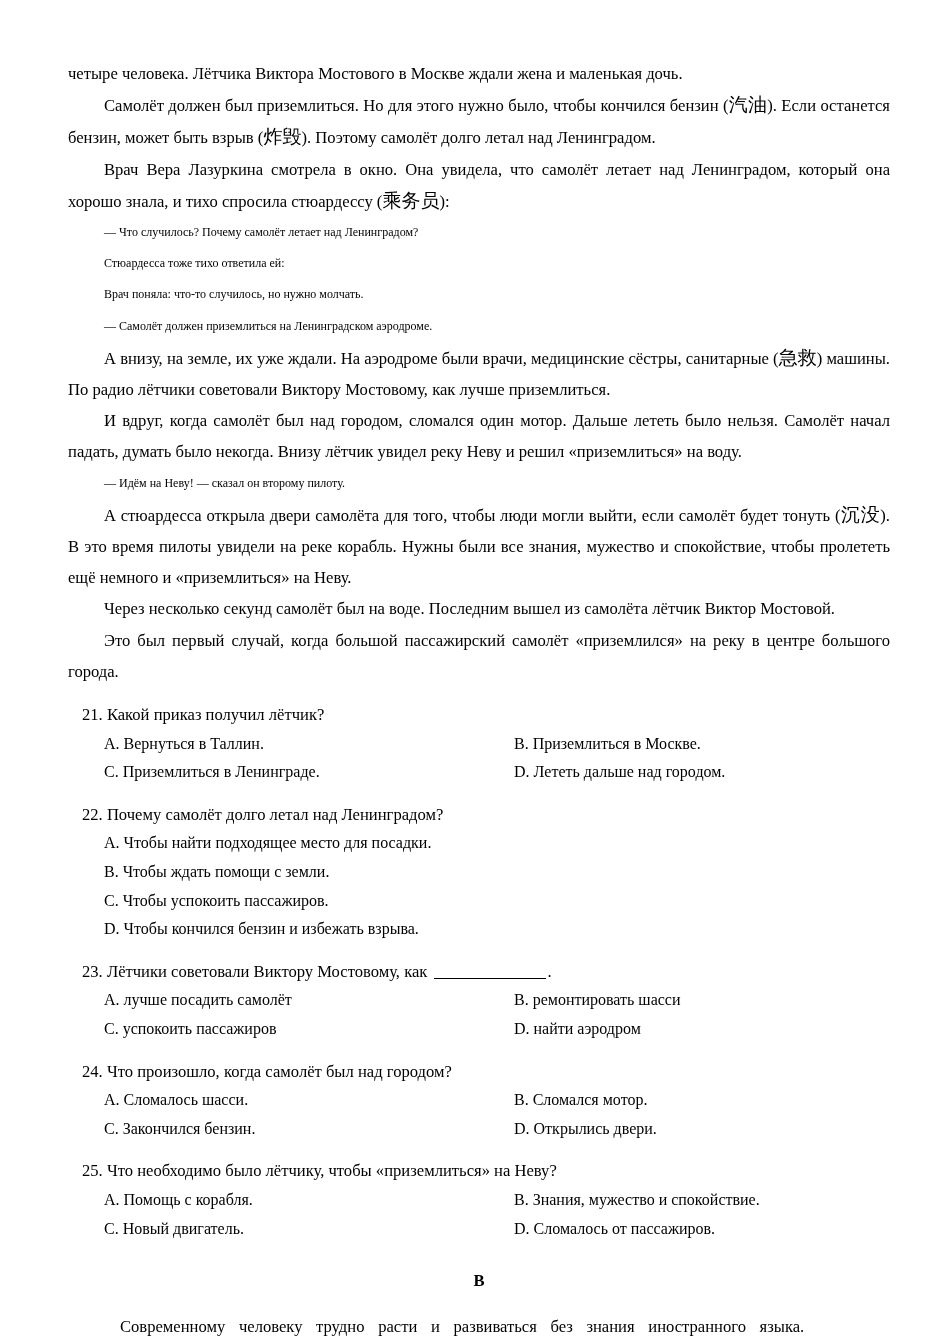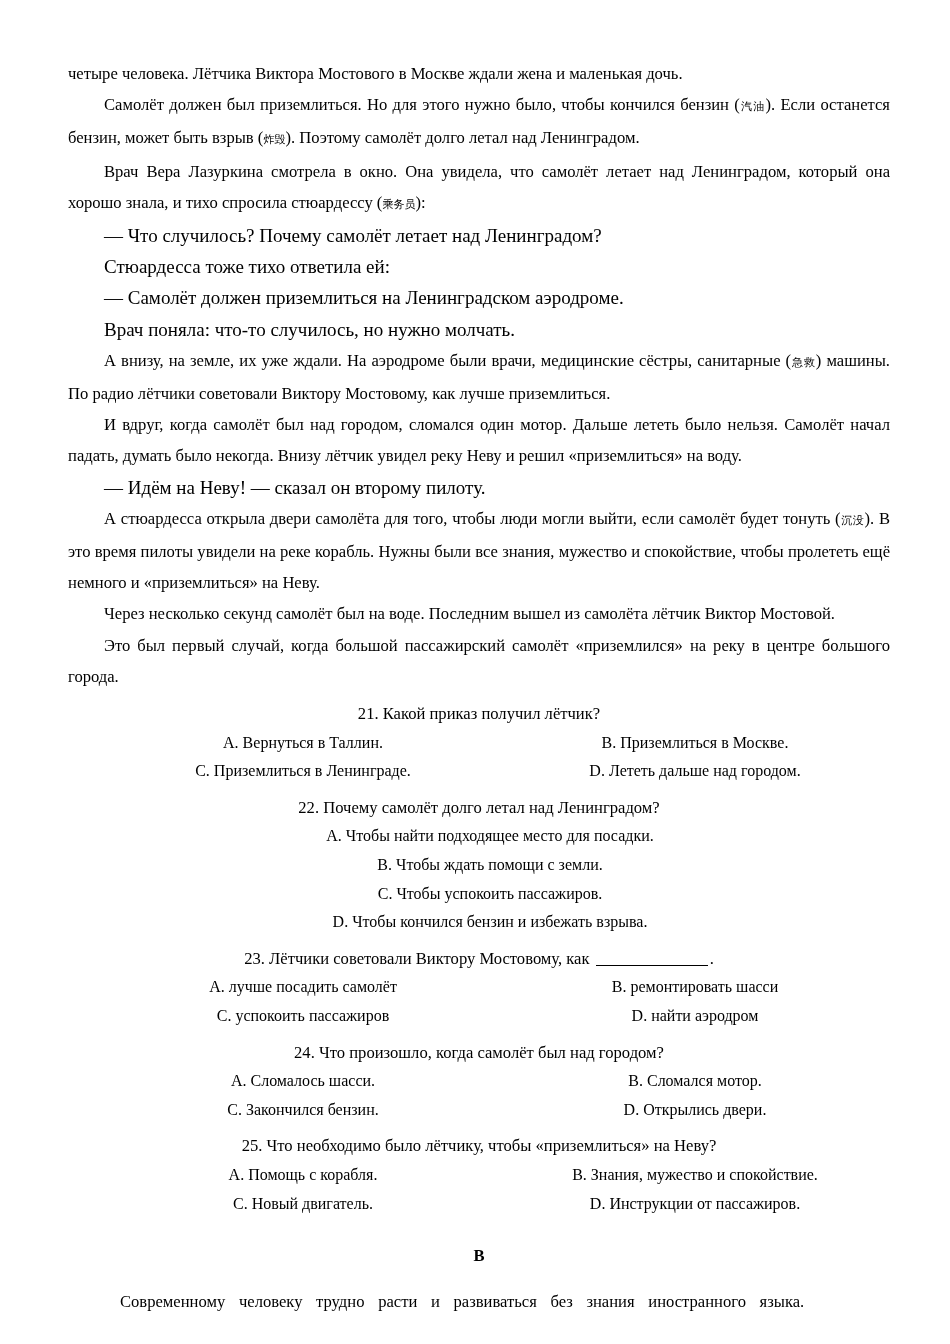--- a/index.html
+++ b/index.html
@@ -28,33 +28,33 @@
     text-justify: inter-word;
     margin: 0;
   }
   .passage.cont {
     text-indent: 0;
   }
   .passage.indent {
     text-indent: 36px;
   }
   .dialogue {
-    font-size: 19px;
+    font-size: 12px;
     line-height: 31.2px;
     margin: 0;
     text-indent: 36px;
     text-align: left;
   }
   .gloss {
     font-family: "DejaVu Sans", sans-serif;
-    font-size: 11px;
+    font-size: 19px;
   }
 
   
-  .q-block { margin: 8px; text-align: center; }
+  .q-block { margin: 14px; }
   .q-stem {
     font-size: 16.6px;
     line-height: 28.6px;
     margin: 0;
     padding-left: 0;
     text-indent: 0;
     white-space: nowrap;
   }
   .q-num { }
   .blank {
@@ -97,22 +97,22 @@
 </head>
 <body>
 
 <div class="page">
   <div id="passage-root">
       <p class="passage cont">четыре человека. Лётчика Виктора Мостового в Москве ждали жена и маленькая дочь.</p>
       <p class="passage indent"><span>Самолёт должен был приземлиться. Но для этого нужно было, чтобы кончился бензин (</span><span class="gloss">汽油</span><span>). Если останется бензин, может быть взрыв (</span><span class="gloss">炸毁</span><span>). Поэтому самолёт долго летал над Ленинградом.</span></p>
       <p class="passage indent"><span>Врач Вера Лазуркина смотрела в окно. Она увидела, что самолёт летает над Ленинградом, который она хорошо знала, и тихо спросила стюардессу (</span><span class="gloss">乘务员</span><span>):</span></p>
       <p class="dialogue">— Что случилось? Почему самолёт летает над Ленинградом?</p>
       <p class="dialogue">Стюардесса тоже тихо ответила ей:</p>
+      <p class="dialogue">Врач поняла: что-то случилось, но нужно молчать.</p>
       <p class="dialogue">— Самолёт должен приземлиться на Ленинградском аэродроме.</p>
-      <p class="dialogue">Врач поняла: что-то случилось, но нужно молчать.</p>
       <p class="passage indent"><span>А внизу, на земле, их уже ждали. На аэродроме были врачи, медицинские сёстры, санитарные (</span><span class="gloss">急救</span><span>) машины. По радио лётчики советовали Виктору Мостовому, как лучше приземлиться.</span></p>
       <p class="passage indent">И вдруг, когда самолёт был над городом, сломался один мотор. Дальше лететь было нельзя. Самолёт начал падать, думать было некогда. Внизу лётчик увидел реку Неву и решил «приземлиться» на воду.</p>
       <p class="dialogue">— Идём на Неву! — сказал он второму пилоту.</p>
       <p class="passage indent"><span>А стюардесса открыла двери самолёта для того, чтобы люди могли выйти, если самолёт будет тонуть (</span><span class="gloss">沉没</span><span>). В это время пилоты увидели на реке корабль. Нужны были все знания, мужество и спокойствие, чтобы пролететь ещё немного и «приземлиться» на Неву.</span></p>
       <p class="passage indent">Через несколько секунд самолёт был на воде. Последним вышел из самолёта лётчик Виктор Мостовой.</p>
       <p class="passage indent">Это был первый случай, когда большой пассажирский самолёт «приземлился» на реку в центре большого города.</p>
     </div>
   <div id="questions-root">
       <div class="q-block">
         <div class="q-stem"><span class="q-num">21. </span><span>Какой приказ получил лётчик?</span></div>
@@ -149,19 +149,19 @@
           <div class="opt">C. Закончился бензин.</div>
           <div class="opt">D. Открылись двери.</div>
         </div>
       </div>
       <div class="q-block">
         <div class="q-stem"><span class="q-num">25. </span><span>Что необходимо было лётчику, чтобы «приземлиться» на Неву?</span></div>
         <div class="opts-2col">
           <div class="opt">A. Помощь с корабля.</div>
           <div class="opt">B. Знания, мужество и спокойствие.</div>
           <div class="opt">C. Новый двигатель.</div>
-          <div class="opt">D. Инструкции от пассажиров.</div>
+          <div class="opt">D. Сломалось от пассажиров.</div>
         </div>
       </div>
     </div>
   <div class="section-mark">В</div>
   <p class="final-para">Современному человеку трудно расти и развиваться без знания иностранного языка.</p>
 </div>
 
 </body></html>

